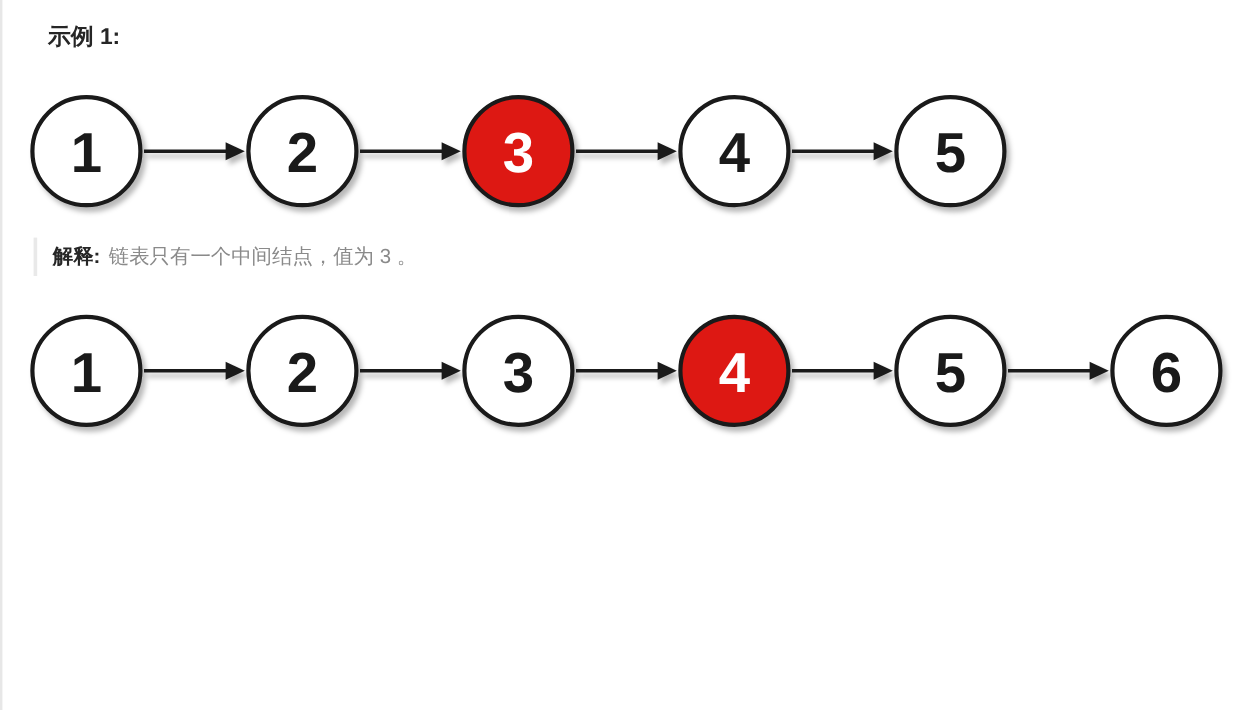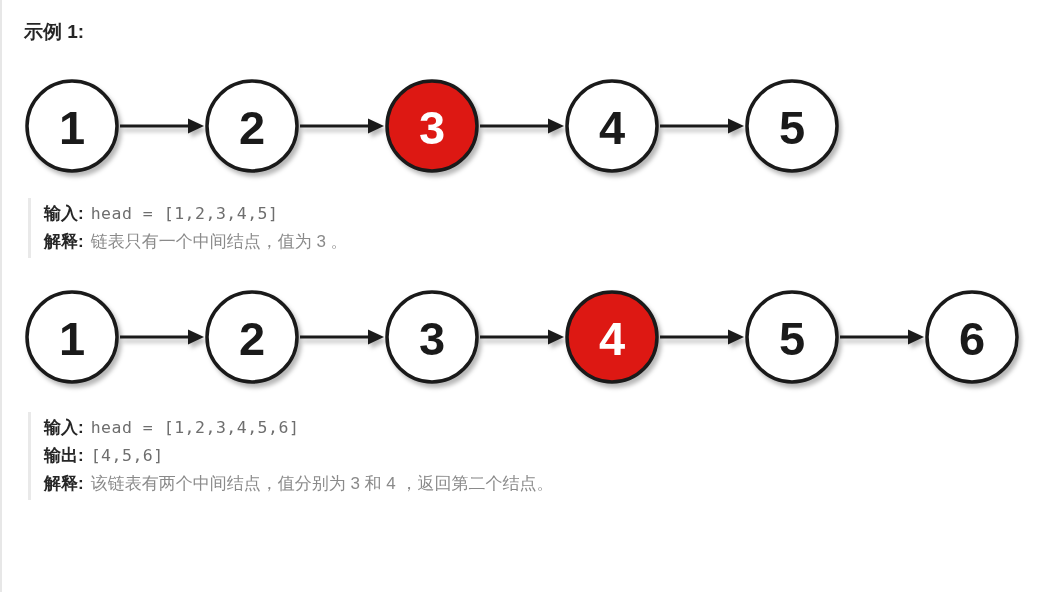--- a/index.html
+++ b/index.html
@@ -18,21 +18,21 @@
     width: 2px; height: 100%;
     background: #e7e7e7;
   }
   .content { padding-left: 24px; }
 
   .example-title {
     font-size: 19px;
     font-weight: 700;
     color: #262626;
     line-height: 23px;
-    margin: 0;
+    margin: 16px;
   }
   .example-1 .example-title { margin-top: 20px; }
   .example-2 .example-title { margin-top: 27px; }
 
   svg.diagram {
     display: block;
     margin-top: 31px;
     filter: drop-shadow(3px 4px 2px rgba(0,0,0,0.28));
   }
   .example-2 svg.diagram { margin-top: 27px; }
@@ -87,21 +87,20 @@
         <circle cx="228" cy="52" r="45" fill="#ffffff" stroke="#1a1a1a" stroke-width="3.5"></circle>
         <text x="228" y="52" dy="1" text-anchor="middle" dominant-baseline="central" font-family="Liberation Sans, DejaVu Sans, sans-serif" font-size="47" font-weight="bold" fill="#1a1a1a">2</text>
         <circle cx="408" cy="52" r="45" fill="#dd1813" stroke="#1a1a1a" stroke-width="3.5"></circle>
         <text x="408" y="52" dy="1" text-anchor="middle" dominant-baseline="central" font-family="Liberation Sans, DejaVu Sans, sans-serif" font-size="47" font-weight="bold" fill="#ffffff">3</text>
         <circle cx="588" cy="52" r="45" fill="#ffffff" stroke="#1a1a1a" stroke-width="3.5"></circle>
         <text x="588" y="52" dy="1" text-anchor="middle" dominant-baseline="central" font-family="Liberation Sans, DejaVu Sans, sans-serif" font-size="47" font-weight="bold" fill="#1a1a1a">4</text>
         <circle cx="768" cy="52" r="45" fill="#ffffff" stroke="#1a1a1a" stroke-width="3.5"></circle>
         <text x="768" y="52" dy="1" text-anchor="middle" dominant-baseline="central" font-family="Liberation Sans, DejaVu Sans, sans-serif" font-size="47" font-weight="bold" fill="#1a1a1a">5</text>
       </svg>
     <blockquote class="example-io">
-      <div class="io-line"><span class="io-label">输入:</span><span class="io-code">head = [1,2,3,4,5]</span></div>
       <div class="io-line"><span class="io-label">解释:</span><span class="io-text">链表只有一个中间结点，值为 3 。</span></div>
     </blockquote>
   </section>
 
   <section class="example example-2">
     <svg class="diagram" width="1001" height="108" viewBox="0 0 1001 108">
         <line x1="96" y1="52" x2="168" y2="52" stroke="#1a1a1a" stroke-width="3"></line>
         <polygon points="180,52 164,44.5 164,59.5" fill="#1a1a1a"></polygon>
         <line x1="276" y1="52" x2="348" y2="52" stroke="#1a1a1a" stroke-width="3"></line>
         <polygon points="360,52 344,44.5 344,59.5" fill="#1a1a1a"></polygon>
@@ -117,20 +116,15 @@
         <text x="228" y="52" dy="1" text-anchor="middle" dominant-baseline="central" font-family="Liberation Sans, DejaVu Sans, sans-serif" font-size="47" font-weight="bold" fill="#1a1a1a">2</text>
         <circle cx="408" cy="52" r="45" fill="#ffffff" stroke="#1a1a1a" stroke-width="3.5"></circle>
         <text x="408" y="52" dy="1" text-anchor="middle" dominant-baseline="central" font-family="Liberation Sans, DejaVu Sans, sans-serif" font-size="47" font-weight="bold" fill="#1a1a1a">3</text>
         <circle cx="588" cy="52" r="45" fill="#dd1813" stroke="#1a1a1a" stroke-width="3.5"></circle>
         <text x="588" y="52" dy="1" text-anchor="middle" dominant-baseline="central" font-family="Liberation Sans, DejaVu Sans, sans-serif" font-size="47" font-weight="bold" fill="#ffffff">4</text>
         <circle cx="768" cy="52" r="45" fill="#ffffff" stroke="#1a1a1a" stroke-width="3.5"></circle>
         <text x="768" y="52" dy="1" text-anchor="middle" dominant-baseline="central" font-family="Liberation Sans, DejaVu Sans, sans-serif" font-size="47" font-weight="bold" fill="#1a1a1a">5</text>
         <circle cx="948" cy="52" r="45" fill="#ffffff" stroke="#1a1a1a" stroke-width="3.5"></circle>
         <text x="948" y="52" dy="1" text-anchor="middle" dominant-baseline="central" font-family="Liberation Sans, DejaVu Sans, sans-serif" font-size="47" font-weight="bold" fill="#1a1a1a">6</text>
       </svg>
-    <blockquote class="example-io">
-      <div class="io-line"><span class="io-label">输入:</span><span class="io-code">head = [1,2,3,4,5,6]</span></div>
-      <div class="io-line"><span class="io-label">输出:</span><span class="io-code">[4,5,6]</span></div>
-      <div class="io-line"><span class="io-label">解释:</span><span class="io-text">该链表有两个中间结点，值分别为 3 和 4 ，返回第二个结点。</span></div>
-    </blockquote>
   </section>
 
 </div>
 
 </body></html>

